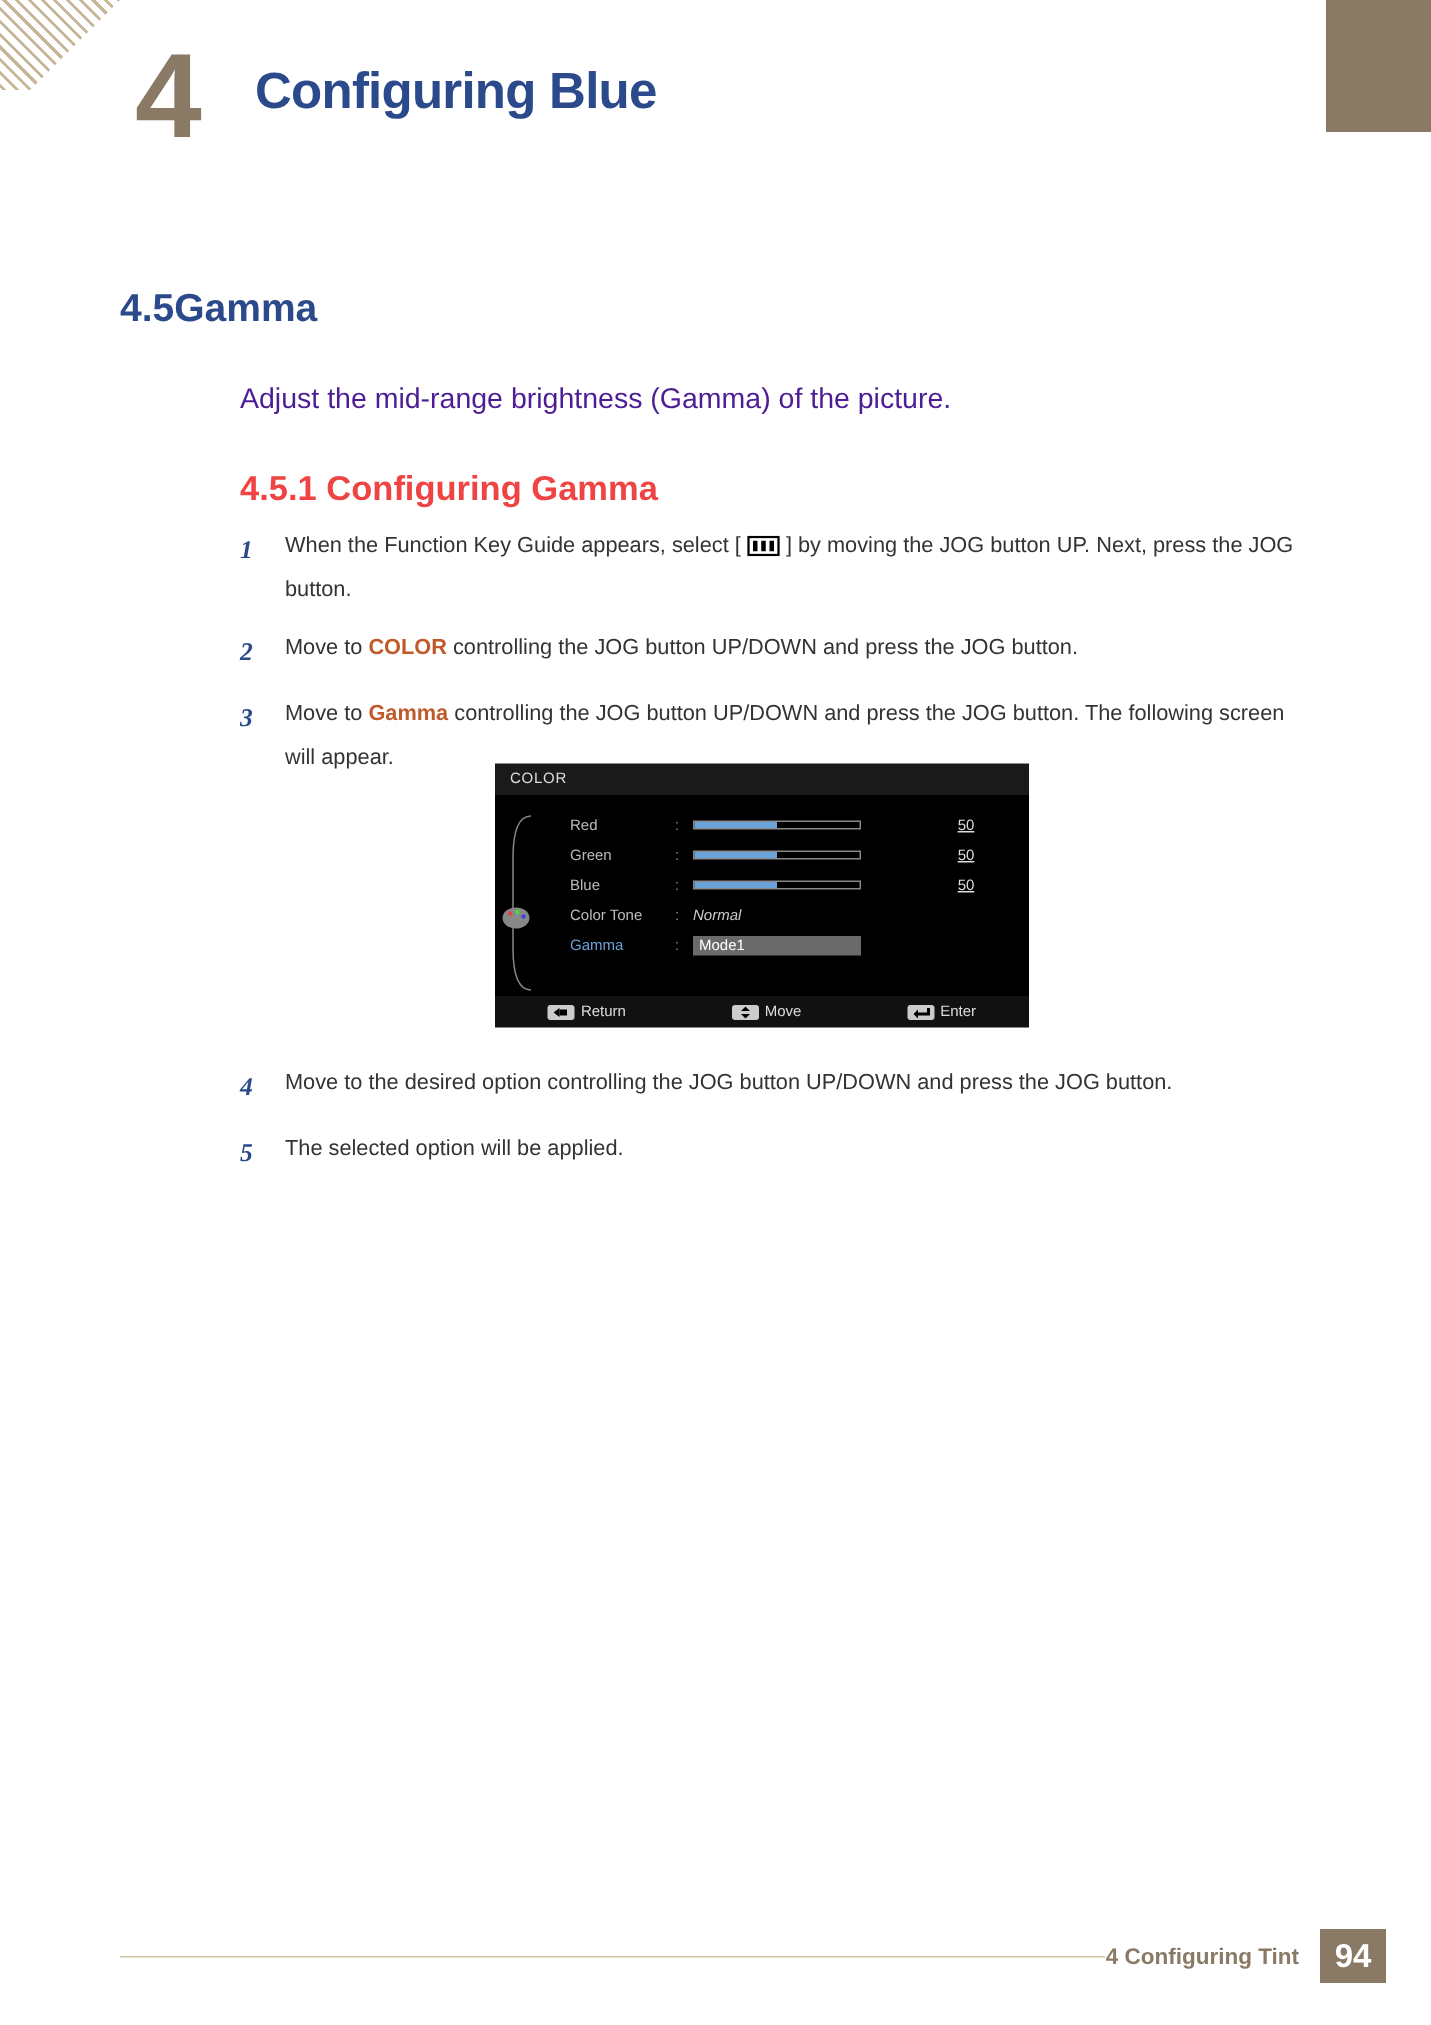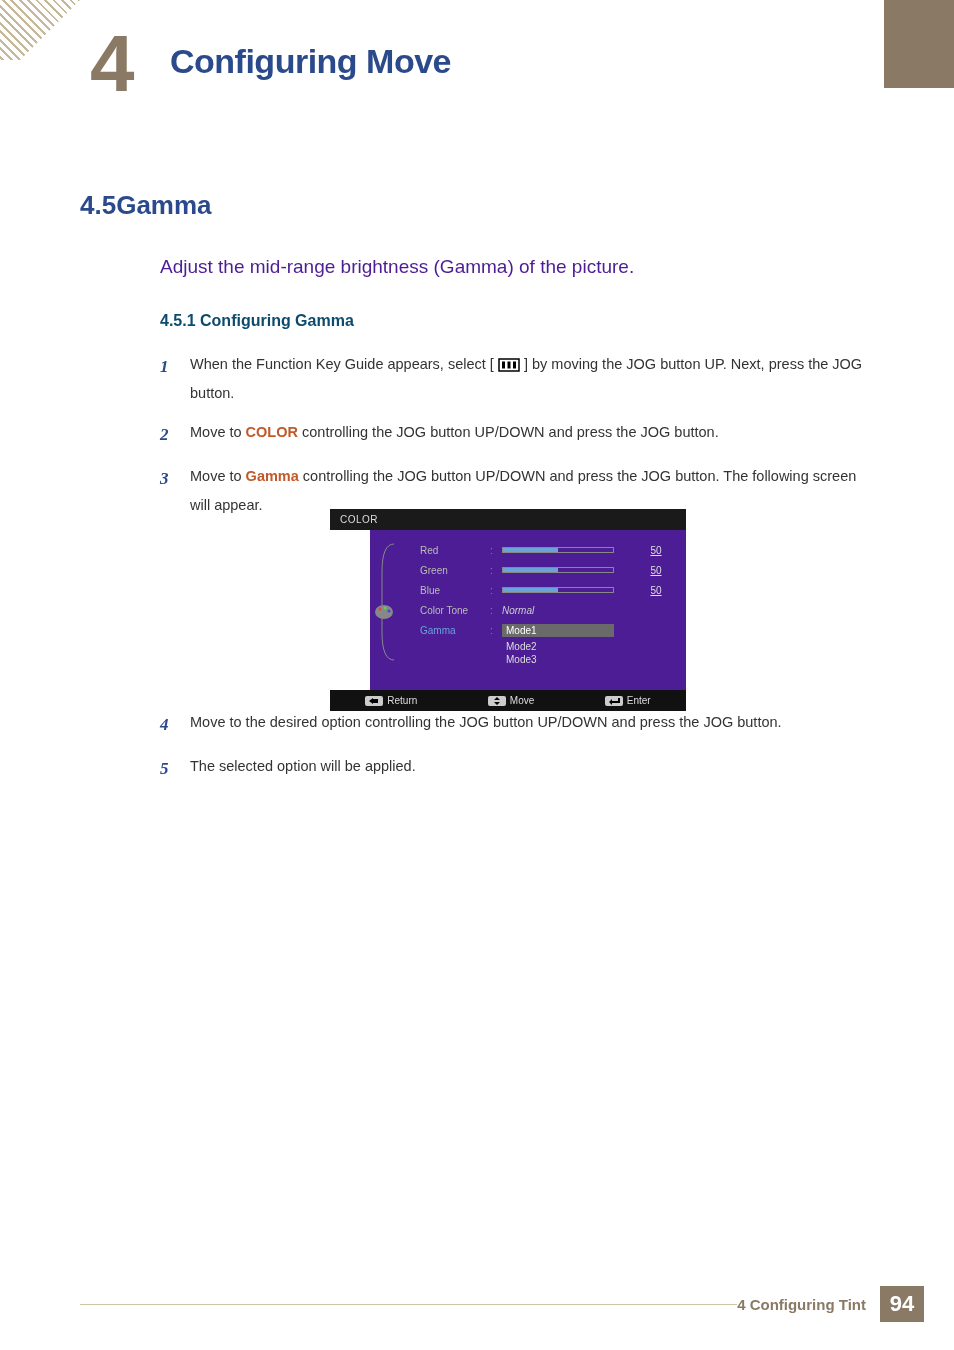--- a/index.html
+++ b/index.html
@@ -11,34 +11,34 @@
 .header-bar { position: absolute; top: 0; right: 0; height: 88px; width: 70px; background: #8a7a65; }
 .chapter-num { position: absolute; top: 18px; left: 90px; font-size: 80px; font-weight: 600; color: #8a7a65; font-family: Arial, sans-serif; }
 .chapter-title { position: absolute; top: 42px; left: 170px; font-size: 34px; font-weight: bold; color: #2b4a8b; letter-spacing: -0.5px; }
 
 .section-row { position: absolute; top: 190px; left: 80px; display: flex; align-items: baseline; }
 .section-num { font-size: 26px; font-weight: bold; color: #2b4a8b; }
 .section-title { font-size: 26px; font-weight: bold; color: #2b4a8b; }
 
 .intro-text { position: absolute; top: 256px; left: 160px; font-size: 19px; color: #4c1d95; }
 
-.subsection { position: absolute; top: 312px; left: 160px; font-size: 16px; font-weight: bold; color: #0c4a6e; }
+.subsection { position: absolute; top: 312px; left: 160px; font-size: 23px; font-weight: bold; color: #ef4444; }
 
 .steps { position: absolute; top: 350px; left: 160px; width: 720px; }
 .step { display: flex; gap: 18px; margin-bottom: 10px; font-size: 14.5px; color: #333; line-height: 2.0; }
 .step-num { color: #2b4a8b; font-style: italic; font-size: 17px; font-weight: 600; min-width: 12px; font-family: Georgia, serif; }
 .step-body { flex: 1; }
 .highlight { color: #c05a2a; font-weight: bold; }
 
 .menu-icon { display: inline-block; vertical-align: middle; }
 .menu-icon svg { display: block; }
 
 .osd { position: absolute; top: 509px; left: 330px; width: 356px; }
 .osd-title { background: #1a1a1a; color: #ddd; font-size: 10px; padding: 5px 10px; letter-spacing: 0.5px; }
-.osd-body { background: #4c1d95; padding: 10px 16px 24px 10px; position: relative; margin-left: 40px; }
+.osd-body { background: #000000; padding: 10px 28px 24px 10px; position: relative; }
 .osd-row { display: flex; align-items: center; height: 20px; font-size: 10px; color: #bbb; }
 .osd-curve { position: absolute; left: 10px; top: 12px; }
 .osd-palette { position: absolute; left: 4px; top: 74px; }
 .osd-labels { margin-left: 40px; width: 70px; }
 .osd-colon { width: 12px; color: #888; }
 .osd-slider { width: 112px; height: 6px; border: 1px solid #888; position: relative; }
 .osd-slider-fill { position: absolute; left: 0; top: 0; height: 100%; width: 50%; background: #6aa3d8; }
 .osd-val { margin-left: auto; width: 28px; text-align: center; color: #ddd; text-decoration: underline; }
 .osd-text { color: #ccc; font-style: italic; }
 .osd-gamma-label { color: #6aa3d8; }
@@ -55,21 +55,21 @@
 .footer-line { flex: 1; height: 1px; background: #d0c4a8; }
 .footer-text { color: #8a7a65; font-size: 15px; font-weight: bold; margin: 0 14px 0 0; }
 .footer-page { background: #8a7a65; color: #fff; width: 44px; height: 36px; display: flex; align-items: center; justify-content: center; font-size: 22px; font-weight: bold; }
 </style>
 </head>
 <body>
 
 <div class="corner-hatch"></div>
 <div class="header-bar"></div>
 <div class="chapter-num">4</div>
-<div class="chapter-title">Configuring Move</div>
+<div class="chapter-title">Configuring Blue</div>
 
 <div class="section-row">
   <div class="section-num">4.5</div>
   <div class="section-title">Gamma</div>
 </div>
 
 <div class="intro-text">Adjust the mid-range brightness (Gamma) of the picture.</div>
 
 <div class="subsection">4.5.1   Configuring Gamma</div>
 
@@ -143,24 +143,20 @@
     <div class="osd-row">
       <div class="osd-labels">Color Tone</div>
       <div class="osd-colon">:</div>
       <div class="osd-text">Normal</div>
     </div>
     <div class="osd-row">
       <div class="osd-labels osd-gamma-label">Gamma</div>
       <div class="osd-colon">:</div>
       <div class="osd-mode-box">Mode1</div>
     </div>
-    <div class="osd-mode-list">
-      <div class="osd-mode-item">Mode2</div>
-      <div class="osd-mode-item">Mode3</div>
-    </div>
   </div>
   <div class="osd-footer">
     <span>
       <span class="osd-key">
           <svg width="10" height="6" viewBox="0 0 10 6">
             <path d="M4 0 L0 3 L4 6 Z" fill="#000"></path>
             <rect x="4" y="1" width="5" height="4" fill="#000"></rect>
           </svg>
         </span>
       <span>Return</span>

